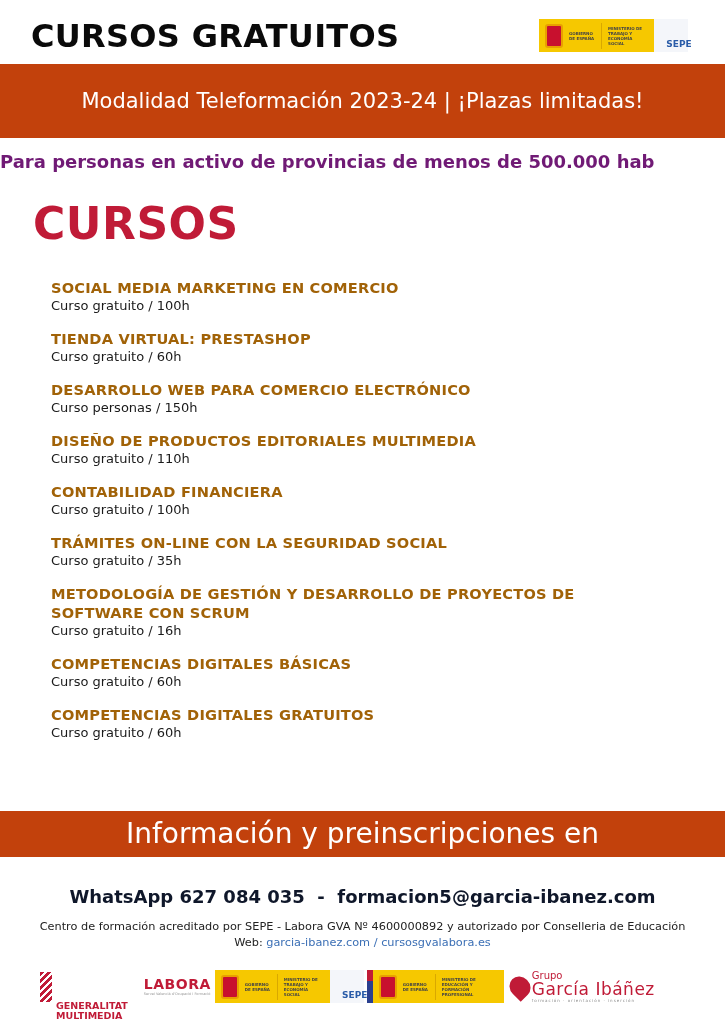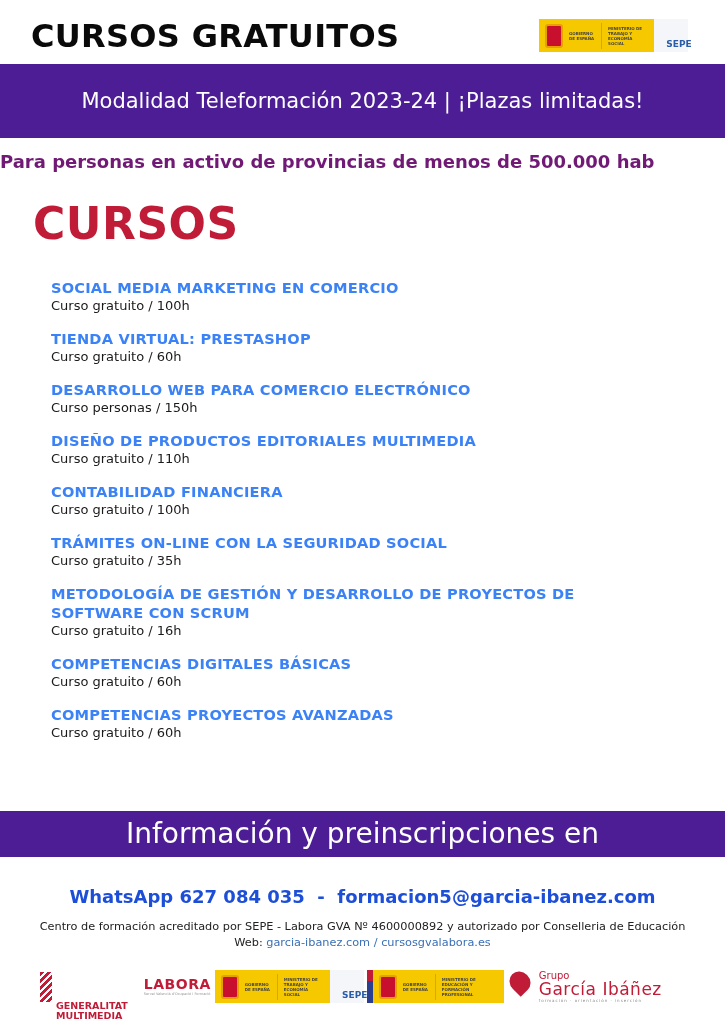--- a/index.html
+++ b/index.html
@@ -32,63 +32,63 @@
     text-transform: uppercase; width: 26px;
   }
   .gov-block .sep { width: 1px; height: 26px; background: #d9a800; }
   .sepe-block {
     background: #f4f6fa; width: 34px; height: 33px; display: flex;
     flex-direction: column; justify-content: flex-end; align-items: center;
     padding-bottom: 3px; box-sizing: border-box; padding-left: 16px;
   }
   .sepe-block .sepe { font-size: 9px; font-weight: bold; color: #2a5ca8; }
   .band {
-    position: absolute; left: 0; width: 725px; background: #4c1d95;
+    position: absolute; left: 0; width: 725px; background: #c2410c;
     color: #ffffff; text-align: center;
   }
   .band1 { top: 64px; height: 74px; line-height: 74px; font-size: 21px; }
   .subtitle {
     position: absolute; left: 0; width: 725px; top: 148px;
     text-align: left; color: #701a75; font-size: 18px; line-height: 28px; font-weight: bold;
   }
   .section-heading {
     position: absolute; left: 33px; top: 196px;
     font-size: 44px; font-weight: bold; color: #c01b37; line-height: 56px;
     letter-spacing: 0.5px;
   }
   .course-list { position: absolute; left: 51px; top: 278px; width: 600px; }
   .course { margin-bottom: 15px; }
   .course-name {
-    font-size: 14.6px; font-weight: bold; color: #3b82f6; line-height: 19px;
+    font-size: 14.6px; font-weight: bold; color: #a16207; line-height: 19px;
     letter-spacing: 0.2px;
   }
   .course-meta { font-size: 13px; color: #1a1a1a; line-height: 17px; }
   .band2 { top: 811px; height: 46px; line-height: 46px; font-size: 28px; }
   .contact {
     position: absolute; left: 0; width: 725px; top: 883px;
-    text-align: center; font-size: 18px; font-weight: bold; color: #1d4ed8;
+    text-align: center; font-size: 18px; font-weight: bold; color: #0f172a;
     line-height: 28px; white-space: nowrap;
   }
   .accred {
     position: absolute; left: 0; width: 725px; top: 919px;
     text-align: center; font-size: 11.3px; color: #222; line-height: 16px;
     white-space: nowrap;
   }
   .accred a { color: #3b6fb5; text-decoration: none; }
   .bottom-logos {
     position: absolute; left: 40px; top: 970px; height: 33px;
     display: flex; align-items: center;
   }
   .gva { display: flex; align-items: center; gap: 4px; margin-right: 16px; }
   .gva .mark { width: 12px; height: 30px; background: repeating-linear-gradient(135deg,#c01b37 0 3px,#fff 3px 5px); }
   .gva .text { font-size: 9.5px; font-weight: bold; color: #c01b37; line-height: 10px; margin-top: 48px; }
   .labora { margin-right: 4px; display: flex; flex-direction: column; }
   .labora .name { font-size: 14px; font-weight: bold; color: #c01b37; letter-spacing: 0.5px; line-height: 15px; }
   .labora .tag { font-size: 3.5px; color: #999; }
-  .gi { display: flex; gap: 9px; margin-left: 6px; }
+  .gi { display: flex; align-items: center; gap: 2px; margin-left: 6px; }
   .gi .mark { width: 20px; height: 22px; background: #c01b37; border-radius: 50% 50% 50% 0; transform: rotate(-45deg); }
   .gi .txt { display: flex; flex-direction: column; color: #c01b37; }
   .gi .g1 { font-size: 10px; line-height: 10px; }
   .gi .g2 { font-size: 17px; line-height: 17px; letter-spacing: 0.5px; }
   .gi .g3 { font-size: 4px; color: #888; letter-spacing: 1px; }
   .edu-block .flag { width: 6px; height: 33px; background: linear-gradient(#c01b37 0 33%, #2a3f8f 33% 100%); }
 </style>
 </head>
 <body>
 
@@ -139,21 +139,21 @@
   </div>
   <div class="course">
     <div class="course-name" style="width:560px">METODOLOGÍA DE GESTIÓN Y DESARROLLO DE PROYECTOS DE SOFTWARE CON SCRUM</div>
     <div class="course-meta">Curso gratuito / 16h</div>
   </div>
   <div class="course">
     <div class="course-name">COMPETENCIAS DIGITALES BÁSICAS</div>
     <div class="course-meta">Curso gratuito / 60h</div>
   </div>
   <div class="course">
-    <div class="course-name">COMPETENCIAS PROYECTOS AVANZADAS</div>
+    <div class="course-name">COMPETENCIAS DIGITALES GRATUITOS</div>
     <div class="course-meta">Curso gratuito / 60h</div>
   </div>
 </div>
 
 <div class="band band2">Información y preinscripciones en</div>
 
 <div class="contact">
   <span>WhatsApp 627 084 035</span>
   &nbsp;<span>-</span>&nbsp;
   <span>formacion5@garcia-ibanez.com</span>

